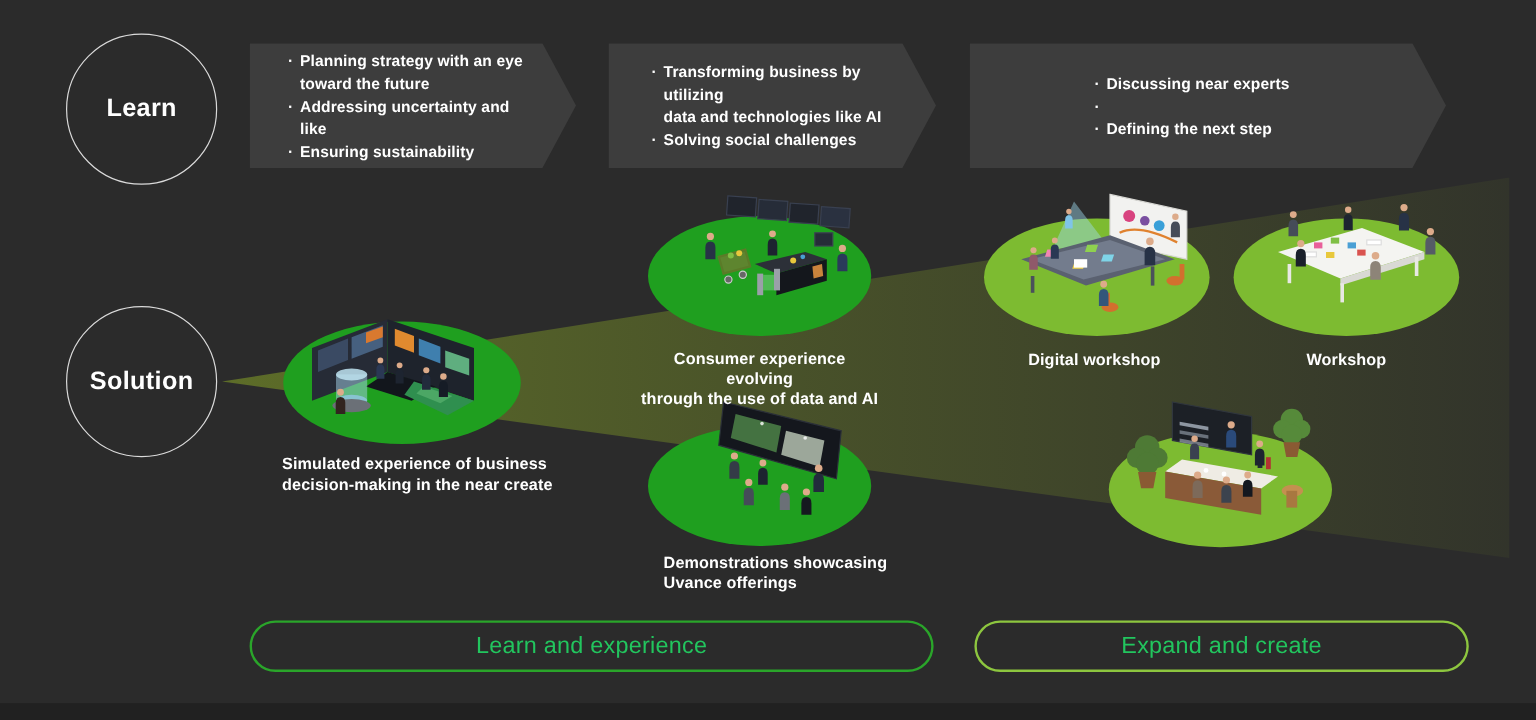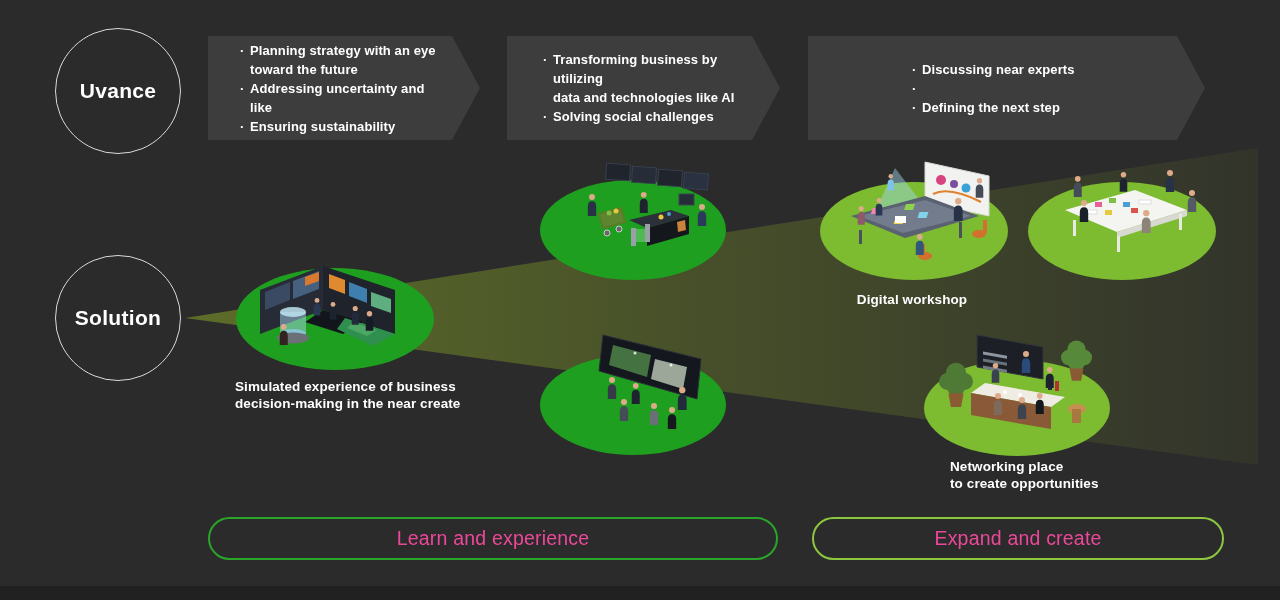--- a/index.html
+++ b/index.html
@@ -30,21 +30,21 @@
   .node-ellipse{position:absolute;border-radius:50%;z-index:2;}
   .green{background:#1f9f1f;}
   .ygreen{background:#7dbb31;}
   .scene{position:absolute;z-index:4;overflow:visible;}
   .caption{position:absolute;z-index:5;font-size:13.5px;line-height:17px;font-weight:bold;
            white-space:pre-line;letter-spacing:.1px;}
   .caption.center{text-align:center;}
   
   .pill{position:absolute;top:517px;height:43px;border-radius:22px;border:2px solid;z-index:5;
         display:flex;align-items:center;justify-content:center;font-size:19.5px;letter-spacing:.2px;
-        background:transparent;color:#ec4899;box-sizing:border-box;cursor:pointer;}
+        background:transparent;color:#22c55e;box-sizing:border-box;cursor:pointer;}
   #learn-pill{left:208px;width:570px;border-color:#2aa52a;}
   #expand-pill{left:812px;width:412px;border-color:#8dc63f;}
 </style>
 </head>
 <body>
 
 <div id="stage">
 
   <svg width="0" height="0" style="position:absolute" aria-hidden="true">
     <defs>
@@ -59,21 +59,21 @@
         <circle cx="10" cy="15" r="5.5" fill="currentColor"></circle>
         <path d="M5.5 19 L14.5 19 L13 27 L7 27 Z" fill="#8a5a33"></path>
       </g>
     </defs>
   </svg>
 
   <div id="beam"></div>
   <div id="bottom-strip"></div>
 
   <div class="big-circle" id="issue-circle">
-    <span>Uvance</span>
+    <span>Learn</span>
   </div>
 
   <div class="big-circle" id="solution-circle">
     <span>Solution</span>
   </div>
 
   <div class="arrow-box" id="arrow-box-1">
     <div class="bullet-line">
       <span class="bullet-marker">·</span>
       <span class="bullet-text">Planning strategy with an eye
@@ -174,37 +174,41 @@
     </g>
     <g>
       <rect x="80" y="70" width="5" height="18" fill="#9aa0a8"></rect>
       <rect x="94" y="66" width="5" height="18" fill="#9aa0a8"></rect>
       <rect x="85" y="71" width="9" height="13" fill="#7fd48a" opacity="0.5"></rect>
     </g>
     <use href="#person" transform="translate(36,36) scale(1.0)" style="color:#273246"></use>
     <use href="#person" transform="translate(88,34) scale(0.95)" style="color:#1d2430"></use>
     <use href="#person" transform="translate(146,46) scale(1.0)" style="color:#2a3a5a"></use>
   </svg>
+  <div class="caption center" style="left:533px;top:290px;width:200px;">Consumer experience evolving
+through the use of data and AI</div>
 
   <div class="node-ellipse green" style="left:540px;top:355px;width:186px;height:100px;"></div>
   <svg class="scene" style="left:551px;top:333px;" width="170" height="120">
     <g>
       <polygon points="52,2 150,26 146,66 48,38" fill="#14171d" stroke="#2a2f38"></polygon>
       <polygon points="62,12 100,22 96,44 58,32" fill="#4c8348" opacity="0.85"></polygon>
       <polygon points="104,26 136,34 132,56 100,46" fill="#c9d8c4" opacity="0.75"></polygon>
       <circle cx="84" cy="20" r="1.5" fill="#ffffff" opacity="0.8"></circle>
       <circle cx="120" cy="32" r="1.5" fill="#ffffff" opacity="0.8"></circle>
     </g>
     <use href="#person" transform="translate(56,44) scale(1.0)" style="color:#343b47"></use>
     <use href="#person" transform="translate(80,50) scale(0.95)" style="color:#1d2430"></use>
     <use href="#person" transform="translate(68,66) scale(1.0)" style="color:#454c58"></use>
     <use href="#person" transform="translate(98,70) scale(1.0)" style="color:#6b7077"></use>
     <use href="#person" transform="translate(126,54) scale(1.05)" style="color:#222b3c"></use>
     <use href="#person" transform="translate(116,74) scale(1.0)" style="color:#15191f"></use>
   </svg>
+  <div class="caption" style="left:553px;top:460px;">Demonstrations showcasing
+Uvance offerings</div>
 
   <div class="node-ellipse ygreen" style="left:820px;top:182px;width:188px;height:98px;"></div>
   <svg class="scene" style="left:829px;top:158px;" width="170" height="120">
     <g>
       <polygon points="96,4 160,18 160,58 96,44" fill="#f2f2f0" stroke="#d8d8d4"></polygon>
       <circle cx="112" cy="22" r="5" fill="#d8437f"></circle>
       <circle cx="125" cy="26" r="4" fill="#7a4fa0"></circle>
       <circle cx="137" cy="30" r="4.5" fill="#3aa0d8"></circle>
       <path d="M104,36 Q120,28 152,44" stroke="#e0822f" stroke-width="2" fill="none"></path>
     </g>
@@ -253,20 +257,21 @@
       <rect x="46" y="52" width="12" height="4" fill="#ffffff" stroke="#dddddd"></rect>
       <rect x="100" y="42" width="12" height="4" fill="#ffffff" stroke="#dddddd"></rect>
     </g>
     <use href="#person" transform="translate(34,18) scale(0.95)" style="color:#454c58"></use>
     <use href="#person" transform="translate(80,14) scale(0.9)" style="color:#1d2430"></use>
     <use href="#person" transform="translate(126,12) scale(1.0)" style="color:#273246"></use>
     <use href="#person" transform="translate(148,32) scale(1.0)" style="color:#555b66"></use>
     <use href="#person" transform="translate(40,42) scale(1.0)" style="color:#1a202a"></use>
     <use href="#person" transform="translate(102,52) scale(1.05)" style="color:#8d8478"></use>
   </svg>
+  <div class="caption center" style="left:1029px;top:291px;width:186px;">Workshop</div>
 
   <div class="node-ellipse ygreen" style="left:924px;top:360px;width:186px;height:96px;"></div>
   <svg class="scene" style="left:935px;top:335px;" width="170" height="120">
     <g>
       <polygon points="42,0 108,12 108,44 42,32" fill="#1c2026" stroke="#30363e"></polygon>
       <rect x="48" y="8" width="24" height="3" fill="#aab4c0" opacity="0.8" transform="skewY(10)"></rect>
       <rect x="48" y="15" width="24" height="3" fill="#8a94a0" opacity="0.7" transform="skewY(10)"></rect>
       <rect x="48" y="22" width="24" height="3" fill="#aab4c0" opacity="0.6" transform="skewY(10)"></rect>
     </g>
     <use href="#plant" transform="translate(4,26) scale(1.7)" style="color:#4e7a35"></use>
@@ -283,22 +288,20 @@
       <ellipse cx="142" cy="74" rx="9" ry="5" fill="#c49050"></ellipse>
       <rect x="137" y="74" width="9" height="14" fill="#a87840"></rect>
     </g>
     <use href="#person" transform="translate(56,28) scale(0.9)" style="color:#3a4150"></use>
     <use href="#person" transform="translate(86,16) scale(1.0)" style="color:#2a4a7a"></use>
     <use href="#person" transform="translate(110,32) scale(0.95)" style="color:#1d2430"></use>
     <use href="#person" transform="translate(58,58) scale(1.0)" style="color:#7d6a5a"></use>
     <use href="#person" transform="translate(82,62) scale(1.0)" style="color:#3c434e"></use>
     <use href="#person" transform="translate(100,58) scale(0.95)" style="color:#14181f"></use>
   </svg>
-  <div class="caption" style="left:950px;top:458px;">Networking place
-to create opportunities</div>
 
   <div class="pill" id="learn-pill">
     <span>Learn and experience</span>
   </div>
   <div class="pill" id="expand-pill">
     <span>Expand and create</span>
   </div>
 
 </div>
 

